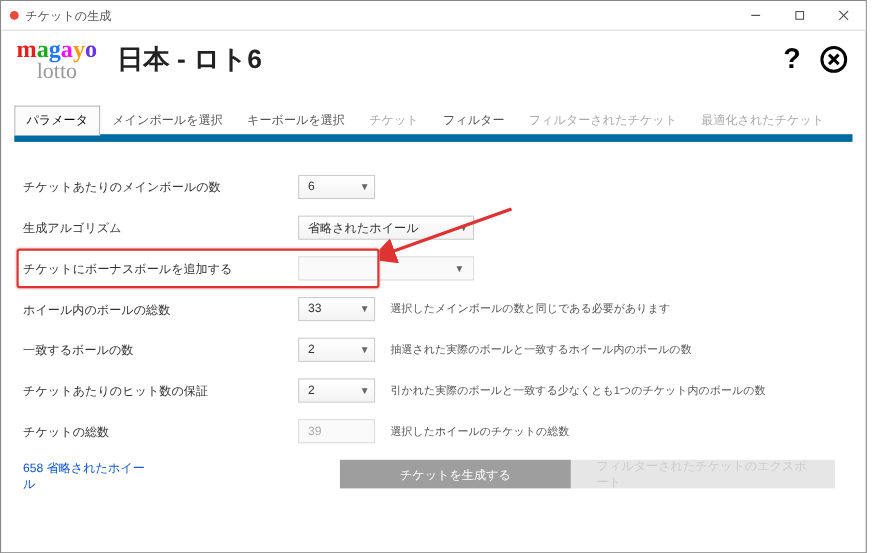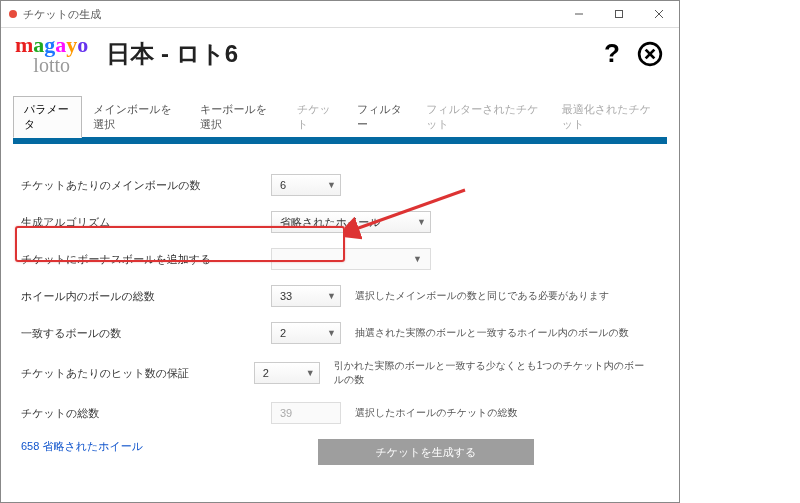--- a/index.html
+++ b/index.html
@@ -1,16 +1,16 @@
 <!DOCTYPE html>
 <html><head>
 <meta charset="utf-8">
 <style>
   html,body{margin:0;padding:0;font-family:"Segoe UI","Yu Gothic","Meiryo",sans-serif;font-size:11px;color:#333;background:#fff}
-  .window{width:680px;height:503px;box-sizing:border-box;border:1px solid #888;position:relative;overflow:hidden}
+  .window{width:788px;height:503px;box-sizing:border-box;border:1px solid #888;position:relative;overflow:hidden}
   .titlebar{height:26px;background:#fff;display:flex;align-items:center;border-bottom:1px solid #ddd}
   .tb-dot{width:8px;height:8px;border-radius:50%;background:#e74c3c;margin:0 6px 0 8px}
   .tb-title{flex:0 0 auto;font-size:11px;color:#555}
   .tb-spacer{flex:1}
   .tb-btn{width:40px;height:26px;display:flex;align-items:center;justify-content:center;color:#555;font-size:12px}
   .header{display:flex;align-items:center;padding:6px 14px 10px 14px}
   .logo-wrap{display:flex;flex-direction:column;align-items:center;margin-right:18px}
   .logo-row{display:flex;font-family:"Comic Sans MS",cursive;font-weight:bold;line-height:1}
   .logo-m{color:#e81e1e;font-size:22px}
   .logo-a{color:#1fa91f;font-size:22px}
@@ -170,20 +170,23 @@
       <div class="hint">選択したホイールのチケットの総数</div>
     </div>
 
     <div class="btn-row" style="margin:6px 0 14px 0">
       <span class="link">658 省略されたホイール</span>
       <div style="width:175px"></div>
       <div class="btn primary">
           <span>チケットを生成する</span>
         </div>
       <div class="gap"></div>
+      <div class="btn disabled">
+          <span>フィルターされたチケットのエクスポート</span>
+        </div>
     </div>
 
 
   </div>
 
   <div class="highlight-box"></div>
   <svg class="arrow-svg" width="130" height="60">
     <defs>
         <marker id="ah" markerWidth="8" markerHeight="8" refX="2" refY="4" orient="auto">
           <path d="M0,0 L8,4 L0,8 Z" fill="#d33"></path>

